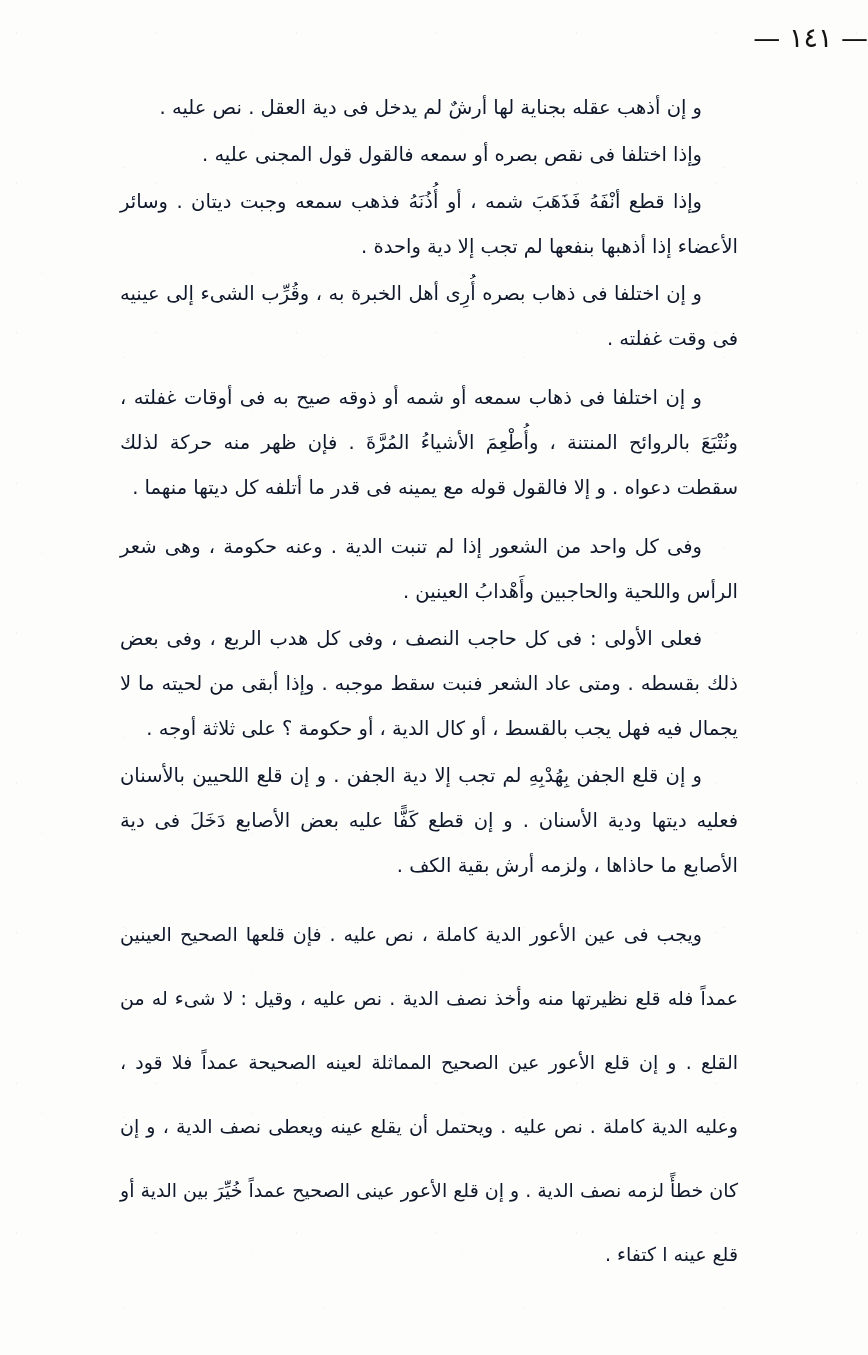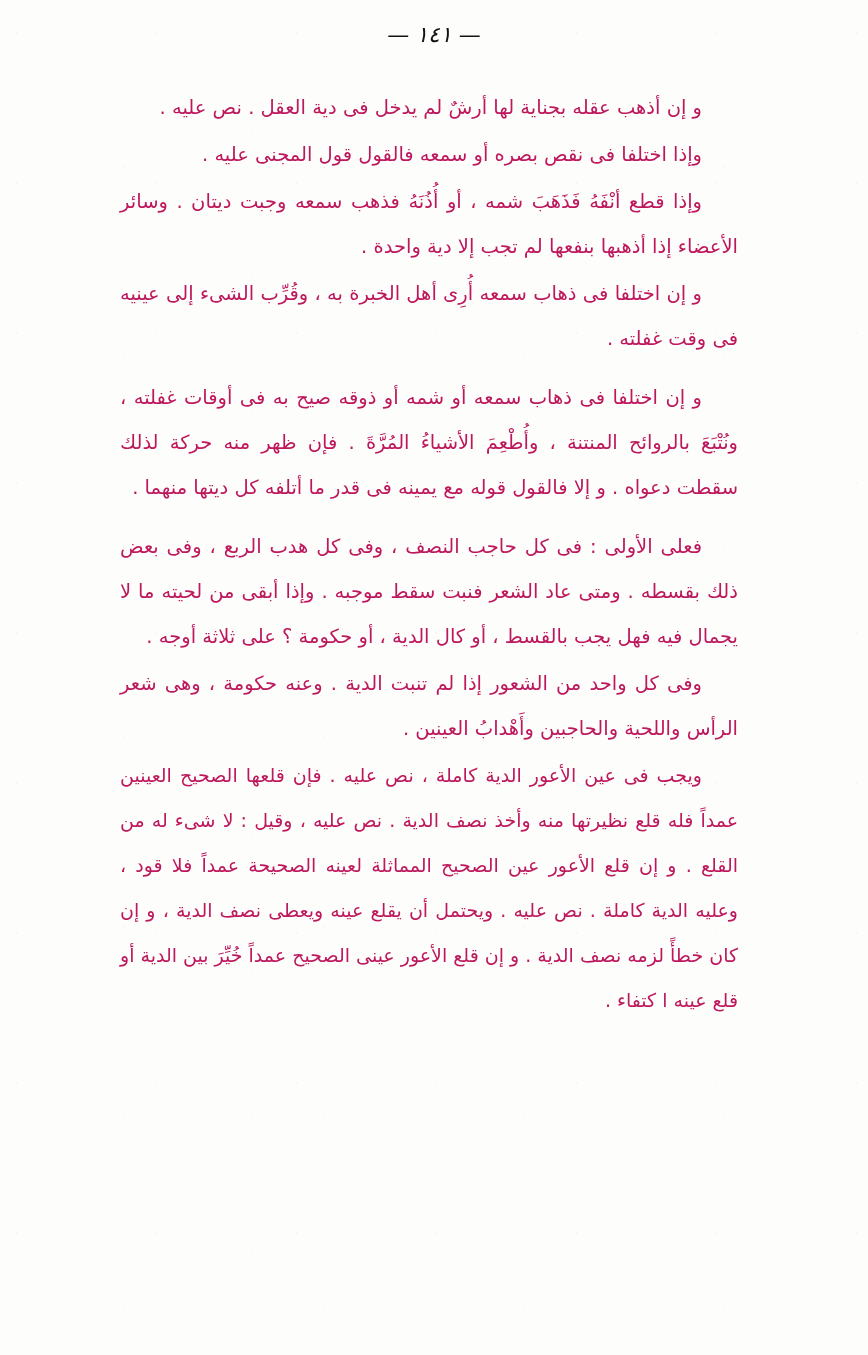--- a/index.html
+++ b/index.html
@@ -32,64 +32,64 @@
       radial-gradient(circle at 88% 52%, rgba(0,0,0,0.035) 0.6px, transparent 0.8px),
       radial-gradient(circle at 20% 95%, rgba(0,0,0,0.04) 0.6px, transparent 0.8px);
     background-size: 140px 150px, 180px 170px, 160px 130px, 200px 190px, 120px 160px, 210px 140px;
     opacity: 0.9;
   }
   .page-number {
     position: absolute;
     top: 22px;
     left: 0;
     right: 0;
-    text-align: center;
+    text-align: right;
     font-family: "DejaVu Sans", sans-serif;
-    font-size: 22px;
+    font-size: 27px;
     color: #15130f;
     letter-spacing: 2px;
     direction: rtl;
-    font-style: italic;
   }
   .body-text {
     position: absolute;
     top: 85px;
     right: 130px;
     left: 120px;
     direction: rtl;
     text-align: justify;
     text-align-last: right;
-    color: #be185d;
+    color: #0f172a;
     font-size: 19.5px;
     line-height: 45px;
     font-family: "DejaVu Sans", sans-serif;
   }
   .para {
     margin: 0 0 2px 0;
     text-indent: 36px;
   }
   .para.gap {
     margin-bottom: 14px;
   }
   .para.heavy {
     font-size: 19px;
-    line-height: 45px;
+    line-height: 64px;
   }
 </style>
 </head>
 <body>
 
 <div class="page">
 
   <div class="page-number">— ١٤١ —</div>
 
   <div class="body-text">
     <p class="para">و إن أذهب عقله بجناية لها أرشٌ لم يدخل فى دية العقل . نص عليه .</p>
     <p class="para">وإذا اختلفا فى نقص بصره أو سمعه فالقول قول المجنى عليه .</p>
     <p class="para">وإذا قطع أنْفَهُ فَذَهَبَ شمه ، أو أُذُنَهُ فذهب سمعه وجبت ديتان . وسائر الأعضاء إذا أذهبها بنفعها لم تجب إلا دية واحدة .</p>
-    <p class="para gap">و إن اختلفا فى ذهاب سمعه أُرِى أهل الخبرة به ، وقُرِّب الشىء إلى عينيه فى وقت غفلته .</p>
+    <p class="para gap">و إن اختلفا فى ذهاب بصره أُرِى أهل الخبرة به ، وقُرِّب الشىء إلى عينيه فى وقت غفلته .</p>
     <p class="para gap">و إن اختلفا فى ذهاب سمعه أو شمه أو ذوقه صيح به فى أوقات غفلته ، ونُتْبَعَ بالروائح المنتنة ، وأُطْعِمَ الأشياءُ المُرَّةَ . فإن ظهر منه حركة لذلك سقطت دعواه . و إلا فالقول قوله مع يمينه فى قدر ما أتلفه كل ديتها منهما .</p>
+    <p class="para">وفى كل واحد من الشعور إذا لم تنبت الدية . وعنه حكومة ، وهى شعر الرأس واللحية والحاجبين وأَهْدابُ العينين .</p>
     <p class="para">فعلى الأولى : فى كل حاجب النصف ، وفى كل هدب الربع ، وفى بعض ذلك بقسطه . ومتى عاد الشعر فنبت سقط موجبه . وإذا أبقى من لحيته ما لا يجمال فيه فهل يجب بالقسط ، أو كال الدية ، أو حكومة ؟ على ثلاثة أوجه .</p>
-    <p class="para">وفى كل واحد من الشعور إذا لم تنبت الدية . وعنه حكومة ، وهى شعر الرأس واللحية والحاجبين وأَهْدابُ العينين .</p>
+    <p class="para gap">و إن قلع الجفن بِهُدْبِهِ لم تجب إلا دية الجفن . و إن قلع اللحيين بالأسنان فعليه ديتها ودية الأسنان . و إن قطع كَفًّا عليه بعض الأصابع دَخَلَ فى دية الأصابع ما حاذاها ، ولزمه أرش بقية الكف .</p>
     <p class="para heavy">ويجب فى عين الأعور الدية كاملة ، نص عليه . فإن قلعها الصحيح العينين عمداً فله قلع نظيرتها منه وأخذ نصف الدية . نص عليه ، وقيل : لا شىء له من القلع . و إن قلع الأعور عين الصحيح المماثلة لعينه الصحيحة عمداً فلا قود ، وعليه الدية كاملة . نص عليه . ويحتمل أن يقلع عينه ويعطى نصف الدية ، و إن كان خطأً لزمه نصف الدية . و إن قلع الأعور عينى الصحيح عمداً خُيِّرَ بين الدية أو قلع عينه ا كتفاء .</p>
   </div>
 
 </div>
 
 </body></html>

